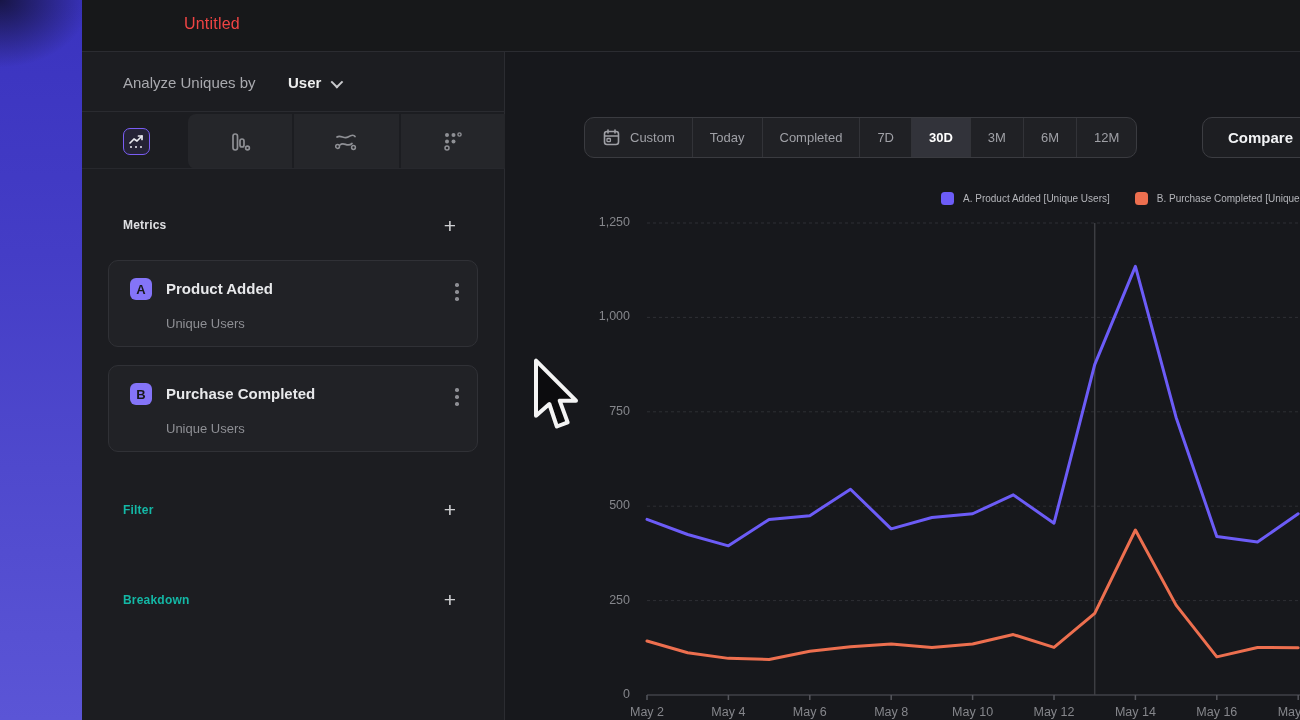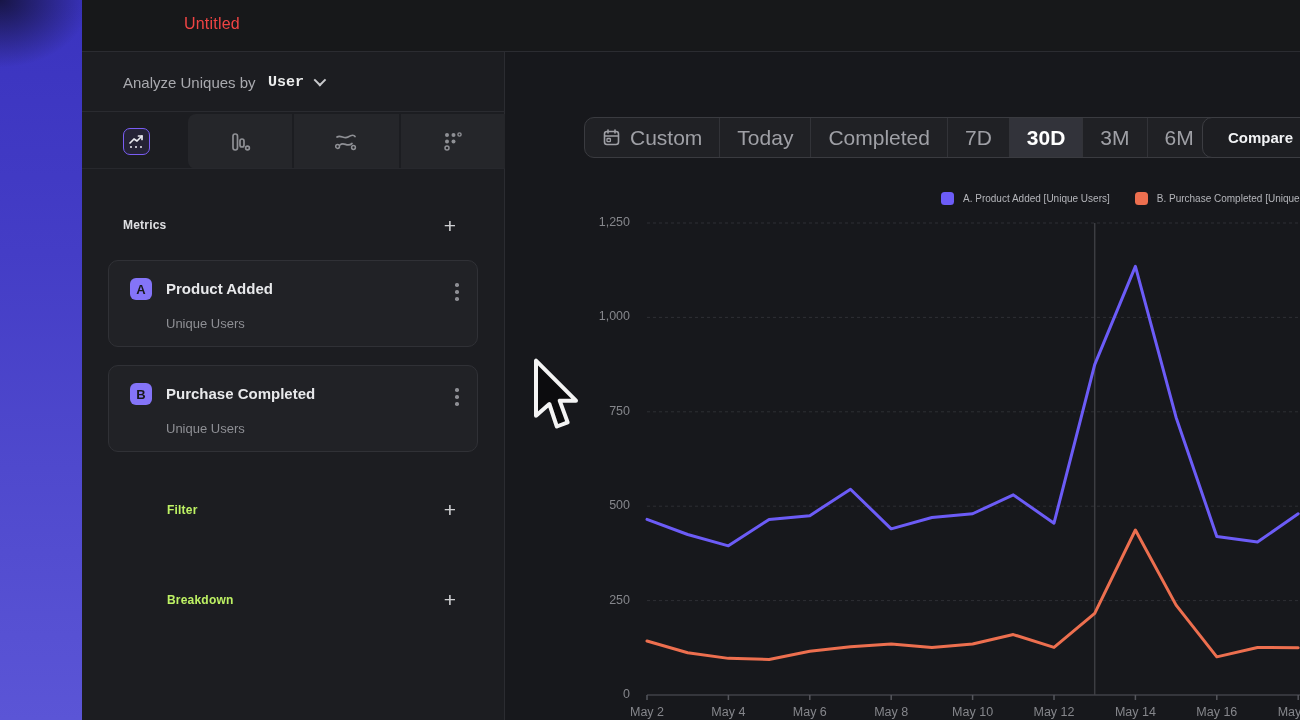--- a/index.html
+++ b/index.html
@@ -16,38 +16,38 @@
   
   #topbar { left:82px; top:0; width:1218px; height:52px; background:#17181a;
     border-bottom:1px solid #2b2c31; }
   #doc-title { left:102px; top:15px; font-size:16px; color:#ef4444; letter-spacing:.2px; }
 
   
   #left-panel { left:82px; top:52px; width:423px; height:668px; background:#1c1d21;
     border-right:1px solid #2b2c31; }
   #analyze-row { left:0; top:0; width:423px; height:60px; border-bottom:1px solid #2a2b30; }
   #analyze-label { left:41px; top:22px; font-size:15px; color:#a9aaaf; }
-  #analyze-value { left:186px; top:22px; font-size:15px; font-weight:bold; color:#eceded;font-family:Liberation Mono, monospace; }
+  #analyze-value { left:206px; top:22px; font-size:15px; font-weight:bold; color:#eceded; }
   .chev { display:inline-block; width:9px; height:9px; border-right:2px solid #c9cacd;
     border-bottom:2px solid #c9cacd; transform:rotate(45deg) translateY(-2px); margin-left:10px; }
 
   
   #tabs-row { left:0; top:61px; width:423px; height:56px; }
   #tab-active { left:41px; top:15px; width:27px; height:27px; border:1.5px solid #7a5df5;
     border-radius:7px; background:rgba(122,93,245,.10); display:flex; align-items:center; justify-content:center; }
   #tab-strip { left:106px; top:1px; width:317px; height:55px; background:#25262a;
     border-radius:8px 0 0 8px; display:flex; }
   .tab-seg { flex:1; display:flex; align-items:center; justify-content:center;
     border-right:2px solid #1c1d21; }
   .tab-seg:last-child { border-right:none; }
   #tabs-divider { left:0; top:116px; width:423px; height:1px; background:#27282d; }
 
   
   .sect-label { font-size:12px; font-weight:bold; color:#dfe0e3; letter-spacing:.2px; }
-  .sect-label.dim { color:#bef264;margin-left:44px; }
+  .sect-label.dim { color:#14b8a6; }
   .plus-btn { width:20px; height:20px; color:#cfd0d3; font-size:21px; line-height:18px;
     text-align:center; font-weight:400; }
   #metrics-header-label { left:41px; top:166px; }
   #metrics-plus { left:358px; top:165px; }
   .metric-card { left:26px; width:370px; height:87px; background:#212226;
     border:1px solid #303136; border-radius:10px; }
   #card-a { top:208px; }
   #card-b { top:313px; }
   .badge { position:absolute; left:21px; top:17px; width:22px; height:22px; background:#8474f8;
     border-radius:6px; color:#17181b; font-size:13px; font-weight:bold; display:flex;
@@ -62,21 +62,21 @@
   #filter-plus { left:358px; top:449px; }
   #breakdown-label { left:41px; top:541px; }
   #breakdown-plus { left:358px; top:539px; }
 
   
   #chart-panel { left:505px; top:52px; width:795px; height:668px; background:#17181c; }
 
   
   #range-group { left:79px; top:65px; height:41px; display:flex; align-items:stretch;
     background:#202125; border:1px solid #3a3b40; border-radius:10px; overflow:hidden; }
-  .range-seg { display:flex; align-items:center; gap:9px; padding:0 17px; font-size:21px;
+  .range-seg { display:flex; align-items:center; gap:9px; padding:0 17px; font-size:13px;
     color:#9fa0a6; border-right:1px solid #323338; white-space:nowrap; }
   .range-seg:last-child { border-right:none; }
   .range-seg.active { background:#32333a; color:#ffffff; font-weight:bold; }
   #compare-btn { left:697px; top:65px; height:41px; width:130px; background:#1d1e22;
     border:1px solid #3c3d42; border-radius:10px; color:#f2f3f5; font-size:15px; font-weight:bold;
     display:flex; align-items:center; padding-left:25px; }
 
   
   #legend { left:436px; top:138px; height:16px; display:flex; gap:25px; white-space:nowrap; }
   .legend-item { display:flex; align-items:center; gap:9px; font-size:10px; color:#b4b5ba; }

